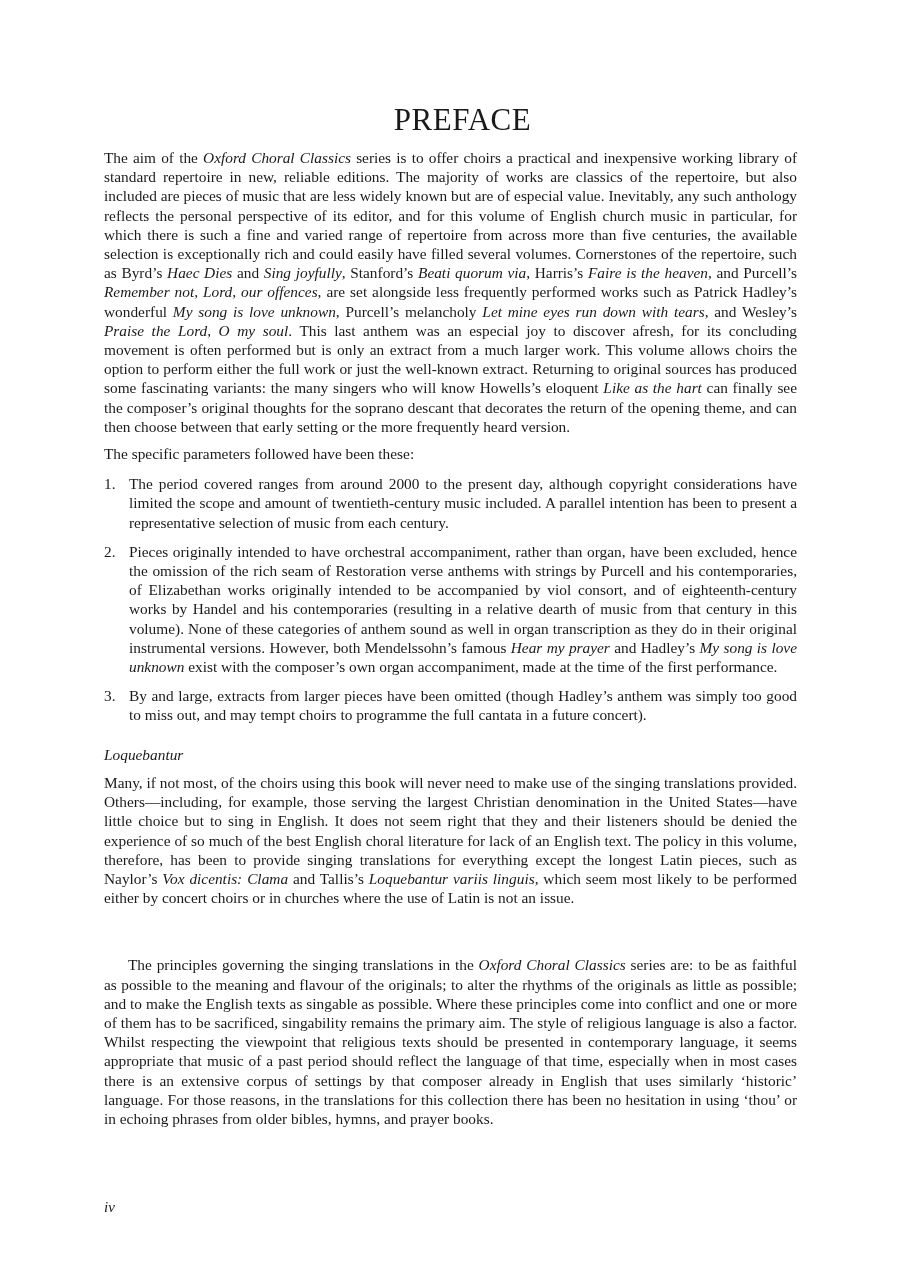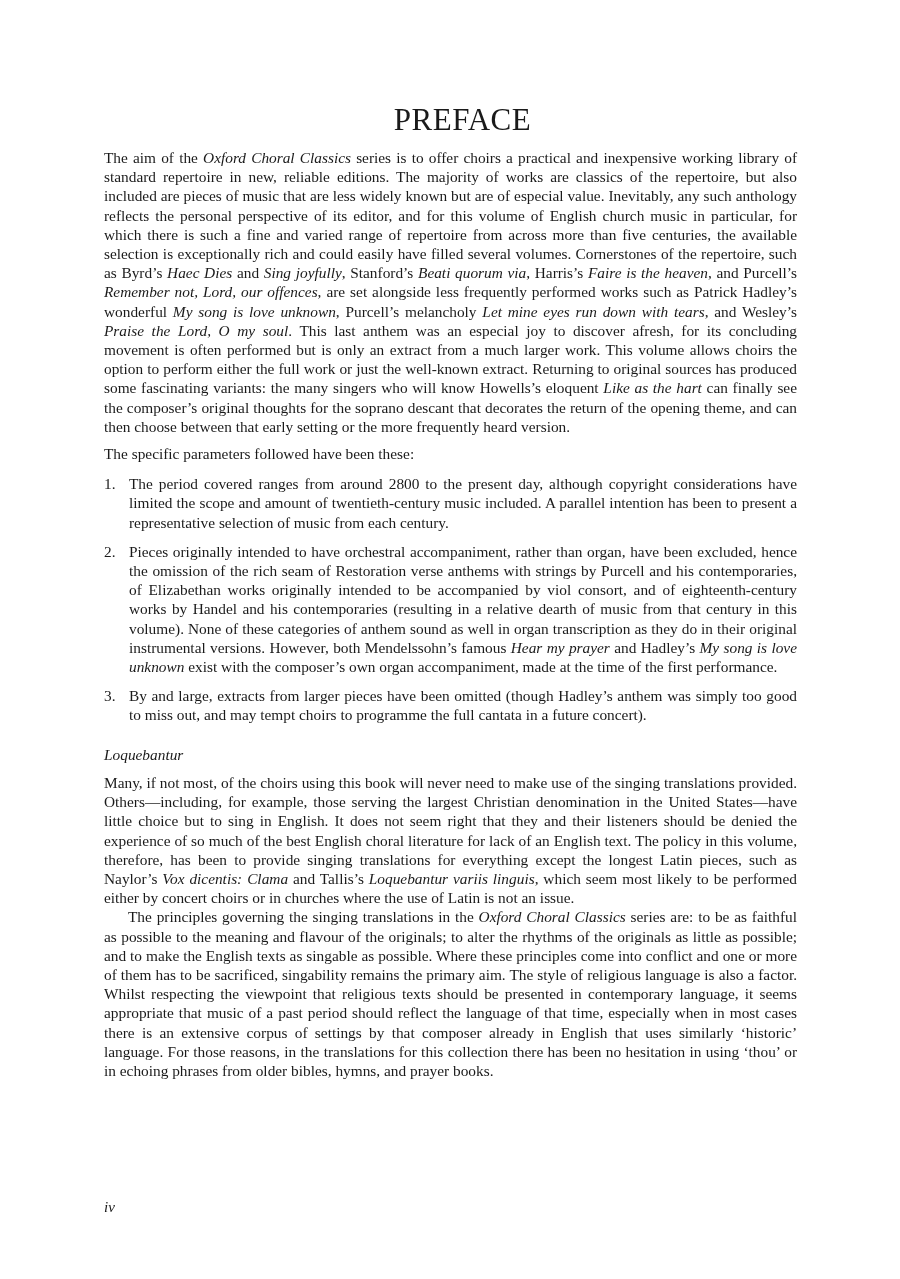--- a/index.html
+++ b/index.html
@@ -40,21 +40,21 @@
       width: 693px;
       font-size: 15.35px;
       line-height: 19.2px;
     }
     p {
       margin: 0;
       text-align: justify;
       hyphens: none;
     }
     .para-gap { margin-top: 8px; }
-    .indent { text-indent: 24px; }
+    .indent { text-indent: 24px; margin-top: 48px; }
     .list {
       margin: 11px 0 0 0;
       padding: 0;
       list-style: none;
     }
     .list li {
       position: relative;
       padding-left: 25px;
       margin-bottom: 10px;
       text-align: justify;
@@ -87,21 +87,21 @@
   <h1 class="title">PREFACE</h1>
 
   <div class="body">
     <p>The aim of the <em>Oxford Choral Classics</em> series is to offer choirs a practical and inexpensive working library of standard repertoire in new, reliable editions. The majority of works are classics of the repertoire, but also included are pieces of music that are less widely known but are of especial value. Inevitably, any such anthology reflects the personal perspective of its editor, and for this volume of English church music in particular, for which there is such a fine and varied range of repertoire from across more than five centuries, the available selection is exceptionally rich and could easily have filled several volumes. Cornerstones of the repertoire, such as Byrd’s <em>Haec Dies</em> and <em>Sing joyfully</em>, Stanford’s <em>Beati quorum via</em>, Harris’s <em>Faire is the heaven</em>, and Purcell’s <em>Remember not, Lord, our offences</em>, are set alongside less frequently performed works such as Patrick Hadley’s wonderful <em>My song is love unknown</em>, Purcell’s melancholy <em>Let mine eyes run down with tears</em>, and Wesley’s <em>Praise the Lord, O my soul</em>. This last anthem was an especial joy to discover afresh, for its concluding movement is often performed but is only an extract from a much larger work. This volume allows choirs the option to perform either the full work or just the well-known extract. Returning to original sources has produced some fascinating variants: the many singers who will know Howells’s eloquent <em>Like as the hart</em> can finally see the composer’s original thoughts for the soprano descant that decorates the return of the opening theme, and can then choose between that early setting or the more frequently heard version.</p>
 
     <p class="para-gap">The specific parameters followed have been these:</p>
 
     <ol class="list">
       <li>
         <span class="num">1.</span>
-        <span>The period covered ranges from around 2800 to the present day, although copyright considerations have limited the scope and amount of twentieth-century music included. A parallel intention has been to present a representative selection of music from each century.</span>
+        <span>The period covered ranges from around 2000 to the present day, although copyright considerations have limited the scope and amount of twentieth-century music included. A parallel intention has been to present a representative selection of music from each century.</span>
       </li>
       <li>
         <span class="num">2.</span>
         <span>Pieces originally intended to have orchestral accompaniment, rather than organ, have been excluded, hence the omission of the rich seam of Restoration verse anthems with strings by Purcell and his contemporaries, of Elizabethan works originally intended to be accompanied by viol consort, and of eighteenth-century works by Handel and his contemporaries (resulting in a relative dearth of music from that century in this volume). None of these categories of anthem sound as well in organ transcription as they do in their original instrumental versions. However, both Mendelssohn’s famous <em>Hear my prayer</em> and Hadley’s <em>My song is love unknown</em> exist with the composer’s own organ accompaniment, made at the time of the first performance.</span>
       </li>
       <li>
         <span class="num">3.</span>
         <span>By and large, extracts from larger pieces have been omitted (though Hadley’s anthem was simply too good to miss out, and may tempt choirs to programme the full cantata in a future concert).</span>
       </li>
     </ol>

